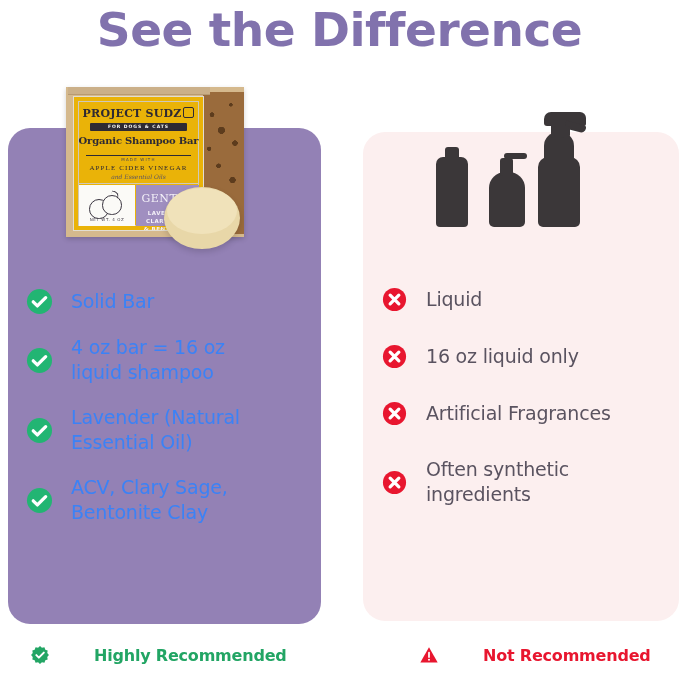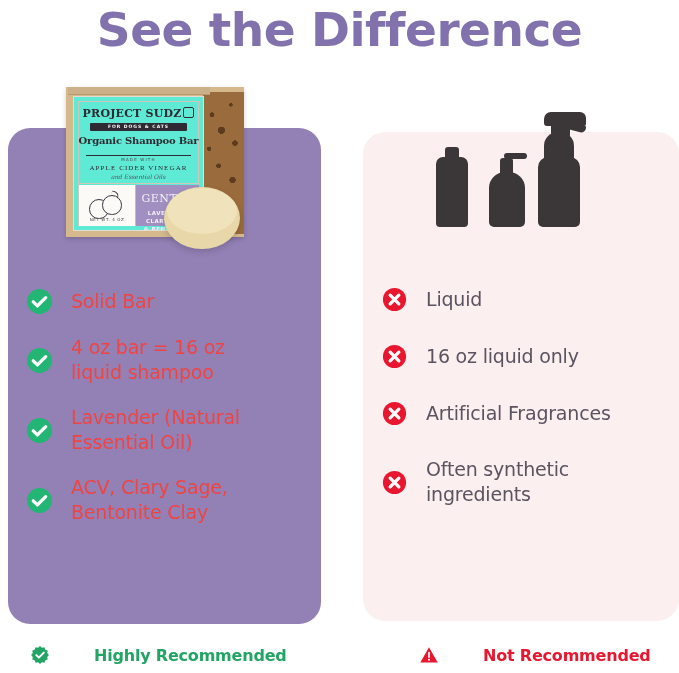--- a/index.html
+++ b/index.html
@@ -108,21 +108,21 @@
     background: #cbb089;
     border-bottom: 1px solid #b79a72;
   }
   
   .label {
     position: absolute;
     left: 7px;
     top: 9px;
     width: 131px;
     height: 135px;
-    background: #5eead4;
+    background: #eab308;
     border: 1px solid #e2ddd2;
     box-sizing: border-box;
     overflow: hidden;
   }
   .label-inner {
     position: absolute;
     left: 4px;
     top: 4px;
     right: 4px;
     bottom: 4px;
@@ -344,21 +344,21 @@
     margin-right: 18px;
   }
   .item-icon svg { display: block; width: 27px; height: 27px; }
 
   .item-text {
     font-size: 19px;
     line-height: 25px;
     font-family: "DejaVu Sans", sans-serif;
     letter-spacing: -0.2px;
   }
-  .list-left  .item-text { color: #ef4444; }
+  .list-left  .item-text { color: #3b82f6; }
   .list-right .item-text { color: #5a5360; }
 
   .list-left  .item { margin-bottom: 20px; }
   .list-right .item { margin-bottom: 30px; }
 
   
   .footer {
     position: absolute;
     top: 645px;
     display: flex;

